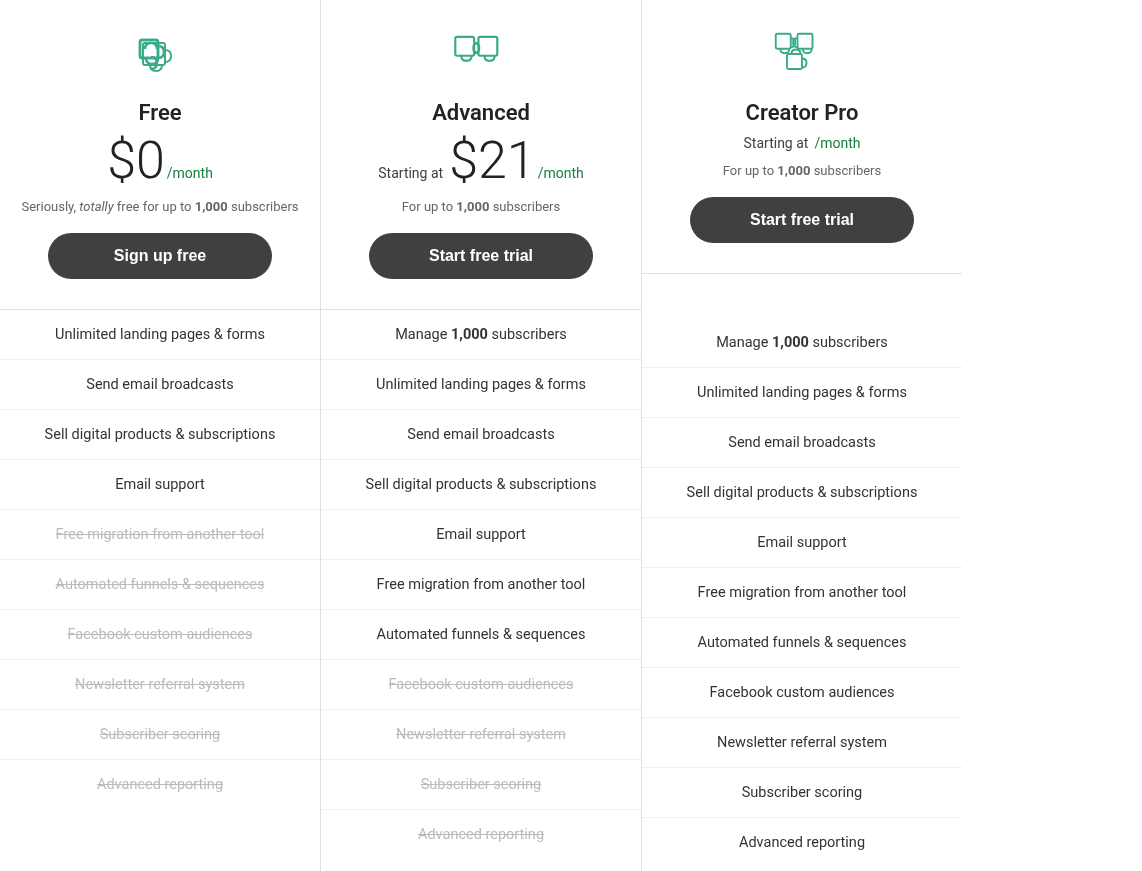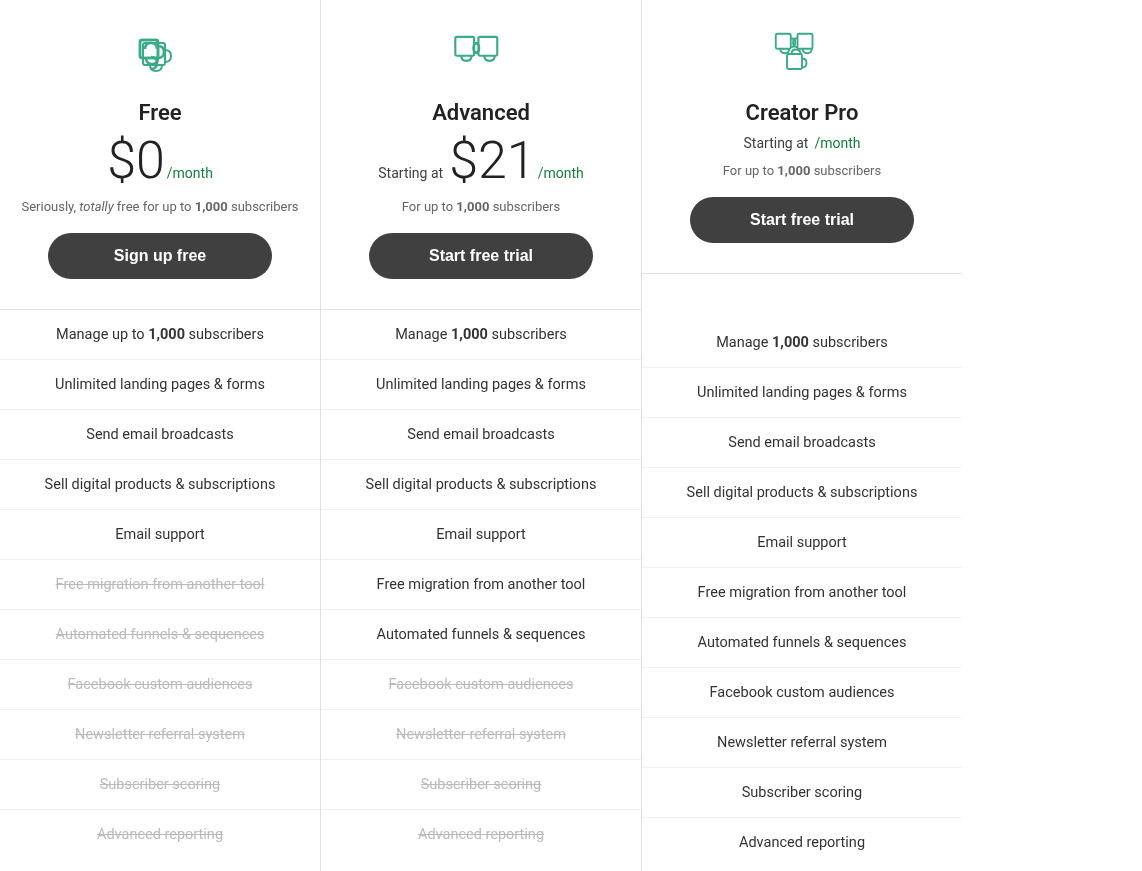--- a/index.html
+++ b/index.html
@@ -128,21 +128,20 @@
       </svg></div>
         <div class="plan-name">Free</div>
         <div class="plan-price-row">
           <span class="price-amount">$0</span>
           <span class="price-period">/month</span>
         </div>
         <div class="plan-subtitle">Seriously, <em>totally</em> free for up to <strong>1,000</strong> subscribers</div>
         <button class="plan-btn">Sign up free</button>
       </div>
       <div class="plan-features">
-        <div class="feature-item">Manage up to <strong>1,000</strong> subscribers</div>
         <div class="feature-item">Unlimited landing pages &amp; forms</div>
         <div class="feature-item">Send email broadcasts</div>
         <div class="feature-item">Sell digital products &amp; subscriptions</div>
         <div class="feature-item">Email support</div>
         <div class="feature-item strikethrough">Free migration from another tool</div>
         <div class="feature-item strikethrough">Automated funnels &amp; sequences</div>
         <div class="feature-item strikethrough">Facebook custom audiences</div>
         <div class="feature-item strikethrough">Newsletter referral system</div>
         <div class="feature-item strikethrough">Subscriber scoring</div>
         <div class="feature-item strikethrough">Advanced reporting</div>

